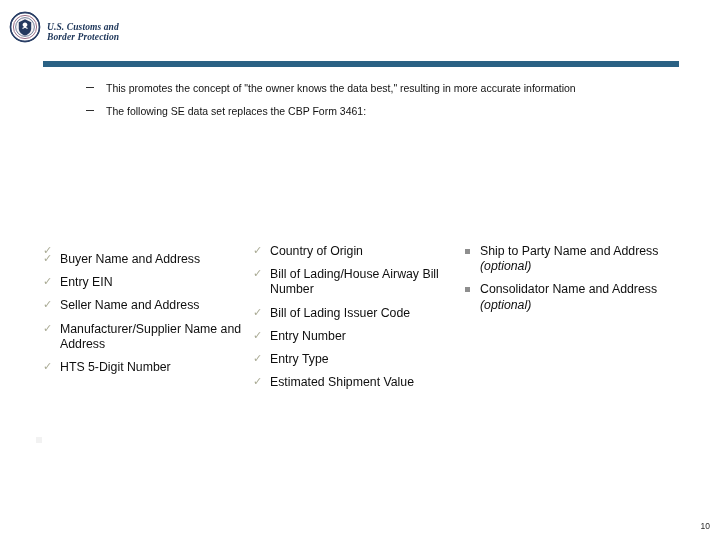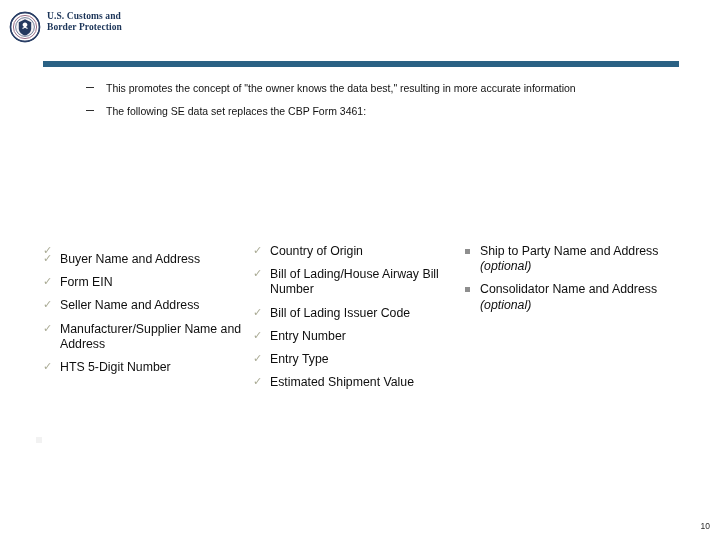--- a/index.html
+++ b/index.html
@@ -23,22 +23,23 @@
     left: 0;
     width: 720px;
     height: 72px;
   }
 
   .logo-block {
     position: absolute;
     left: 8px;
     top: 11px;
     display: flex;
-    align-items: flex-start;
+    align-items: flex-end;
     gap: 5px;
+    font-style: italic;
   }
 
   .seal {
     width: 34px;
     height: 32px;
     flex: none;
   }
 
   .logo-text {
     display: flex;
@@ -227,21 +228,21 @@
   <div class="col col-1">
     <div class="item">
       <span class="check-mark">✓</span>
     </div>
     <div class="item">
       <span class="check-mark">✓</span>
       <span>Buyer Name and Address</span>
     </div>
     <div class="item">
       <span class="check-mark">✓</span>
-      <span>Form EIN</span>
+      <span>Entry EIN</span>
     </div>
     <div class="item">
       <span class="check-mark">✓</span>
       <span>Seller Name and Address</span>
     </div>
     <div class="item">
       <span class="check-mark">✓</span>
       <span>Manufacturer/Supplier Name and Address</span>
     </div>
     <div class="item">

